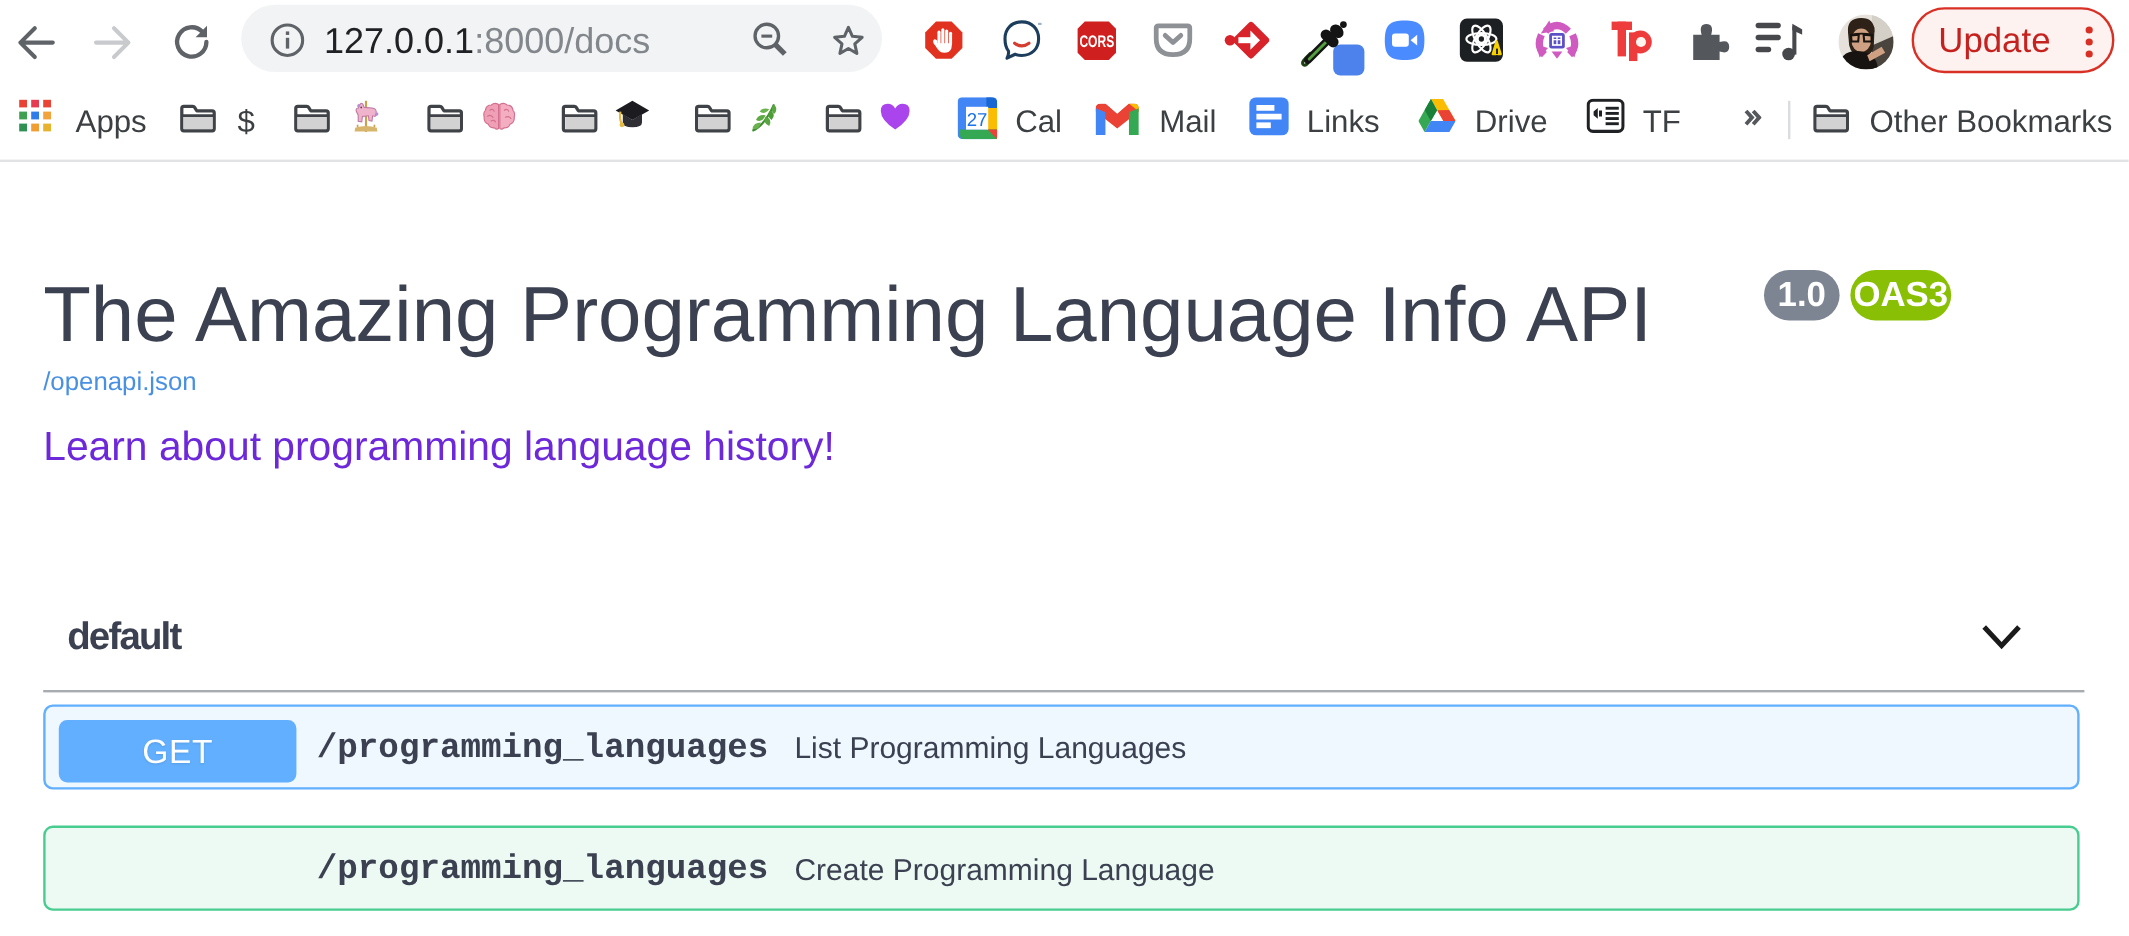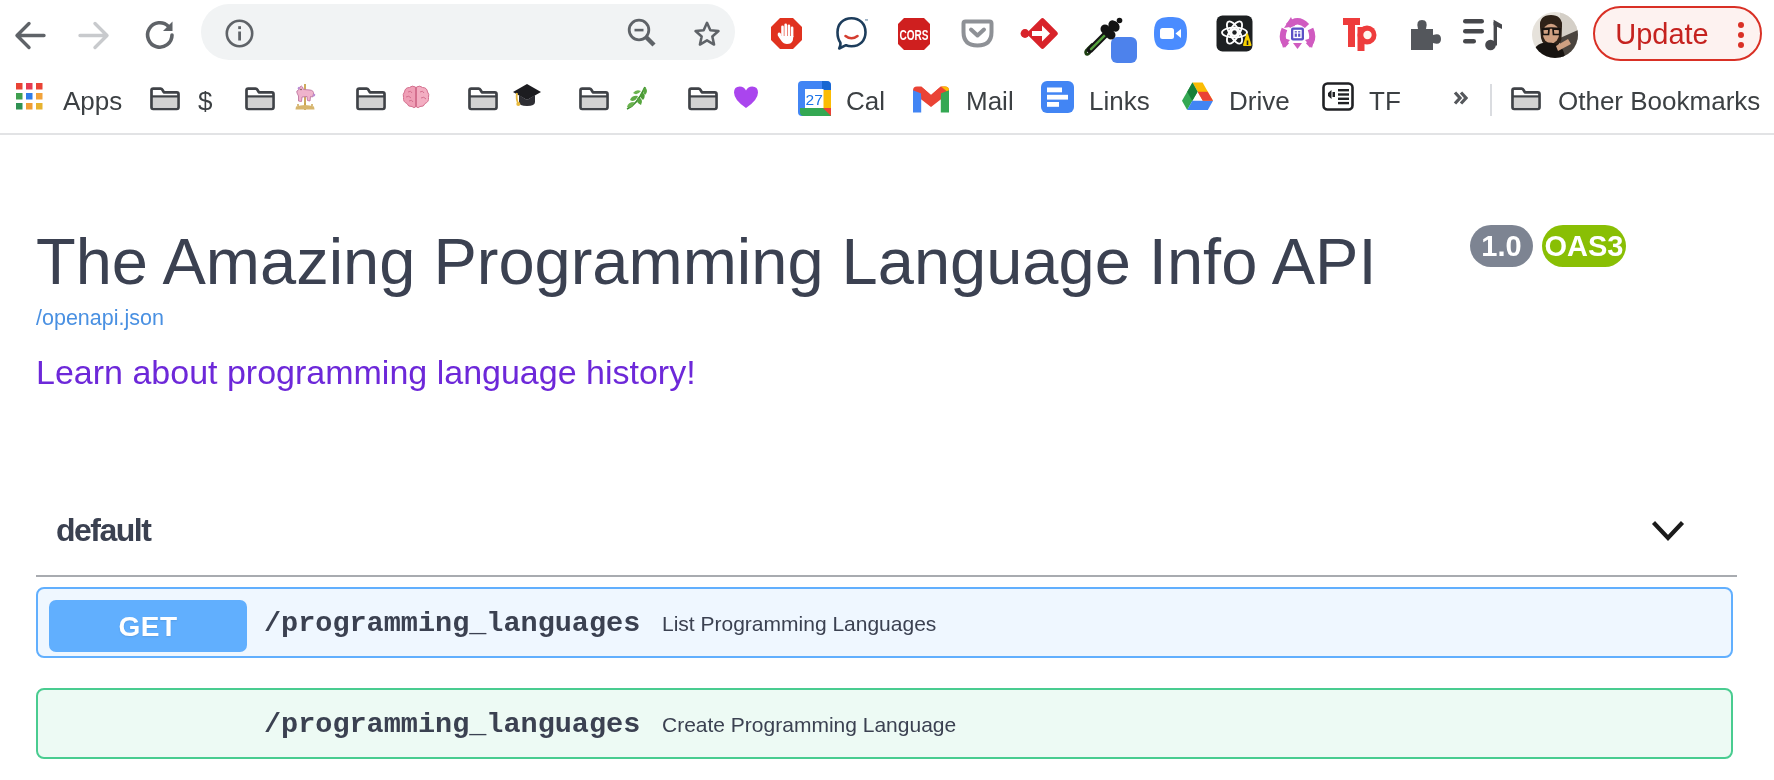--- a/index.html
+++ b/index.html
@@ -19,27 +19,27 @@
   #b10{left:1470px;top:225px;width:63px;background:#7d8492;}
   #boas{left:1542px;top:225px;width:84px;background:#89bf04;}
   #openapilink{left:36px;top:306px;font-size:21.5px;line-height:24px;color:#4990e2;}
   #desc{left:36px;top:359px;font-size:34px;line-height:27px;color:#6d28d9;}
   #deftitle{left:56px;top:506px;font-size:32px;line-height:48px;font-weight:bold;color:#3b4151;letter-spacing:-1.5px;}
   #defhr{left:36px;top:575px;width:1701px;height:2px;background:#a8abb0;}
   .oprow{left:36px;width:1697px;height:71px;border-radius:8px;box-sizing:border-box;}
   #getrow{top:587px;background:#eff7ff;border:2px solid #61affe;}
   #postrow{top:688px;background:#edfaf4;border:2px solid #49cc90;}
   .method{left:11px;top:11px;width:198px;height:52px;border-radius:7px;color:#fff;
-          font-weight:bold;font-size:28px;text-align:center;line-height:53px;letter-spacing:0.5px;
+          font-weight:normal;font-size:28px;text-align:center;line-height:53px;letter-spacing:0.5px;
           text-shadow:0 1px 2px rgba(0,0,0,0.1);}
   #getbtn{background:#61affe;}
   #postbtn{background:#49cc90;}
   .path{left:226px;top:0px;height:67px;line-height:69px;font-family:"Liberation Mono",monospace;
         font-weight:bold;font-size:28.5px;color:#3b4151;}
-  .summary{left:624px;top:0px;height:67px;line-height:70px;font-size:21px;color:#3b4151;text-align:right;}
+  .summary{left:624px;top:0px;height:67px;line-height:70px;font-size:25px;color:#3b4151;text-align:right;}
 </style>
 </head>
 <body>
 <div class="abs" id="toolbar">
 
   <svg class="abs" style="left:14px;top:19px" width="33" height="33" viewBox="0 0 33 33">
     <path d="M3 16.5 H30 M3 16.5 L15 4.5 M3 16.5 L15 28.5" stroke="#5f6368" stroke-width="3.4" fill="none" stroke-linecap="round" stroke-linejoin="round"></path>
   </svg>
 
   <svg class="abs" style="left:77px;top:19px" width="33" height="33" viewBox="0 0 33 33">
@@ -50,20 +50,21 @@
     <path d="M29 17 A12.2 12.2 0 1 1 25.6 8.5" stroke="#5f6368" stroke-width="3.6" fill="none" stroke-linecap="round"></path>
     <path d="M29.5 3.5 L29.5 13 L20 13 Z" fill="#5f6368"></path>
   </svg>
   <div class="abs" id="urlbar"></div>
 
   <svg class="abs" style="left:225px;top:19px" width="29" height="29" viewBox="0 0 29 29">
     <circle cx="14.5" cy="14.5" r="12.7" stroke="#5f6368" stroke-width="2.6" fill="none"></circle>
     <rect x="13.2" y="12.5" width="2.8" height="9" fill="#5f6368"></rect>
     <rect x="13.2" y="7.2" width="2.8" height="2.9" fill="#5f6368"></rect>
   </svg>
+  <div class="abs" id="urltext">127.0.0.1<span style="color:#83878c">:8000/docs</span></div>
 
   <svg class="abs" style="left:626px;top:17px" width="31" height="31" viewBox="0 0 31 31">
     <circle cx="13" cy="13" r="9.8" stroke="#5f6368" stroke-width="2.8" fill="none"></circle>
     <rect x="8.5" y="11.8" width="9" height="2.6" fill="#5f6368"></rect>
     <path d="M20 20 L28 28" stroke="#5f6368" stroke-width="4.4"></path>
   </svg>
 
   <svg class="abs" style="left:691px;top:18px" width="32" height="32" viewBox="0 0 24 24">
     <path d="M12 3.6 L14.5 9.2 L20.6 9.8 L16 13.9 L17.3 19.9 L12 16.8 L6.7 19.9 L8 13.9 L3.4 9.8 L9.5 9.2 Z" fill="none" stroke="#5f6368" stroke-width="1.9" stroke-linejoin="round"></path>
   </svg>

